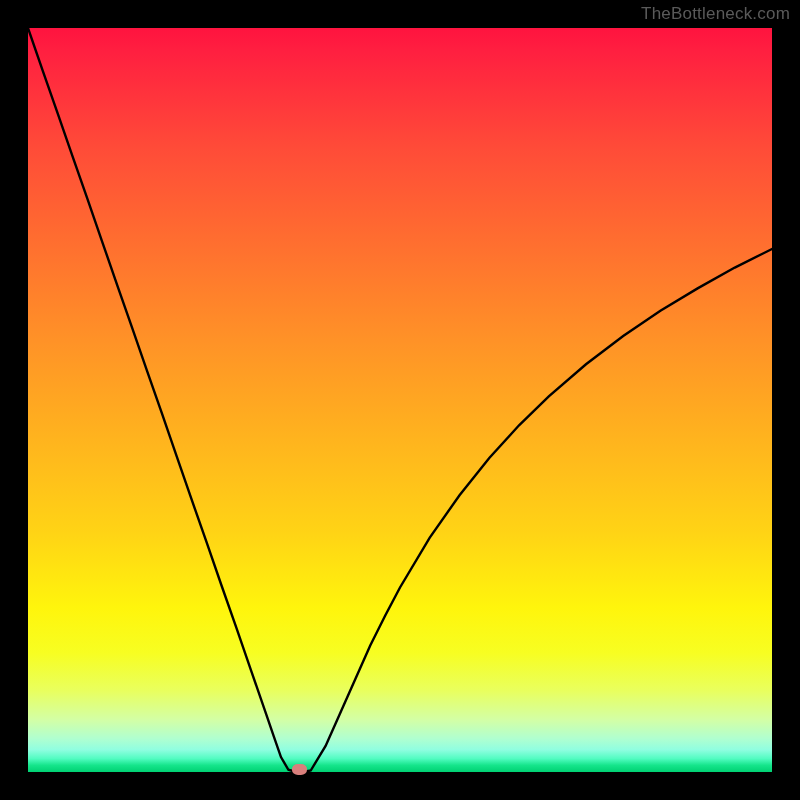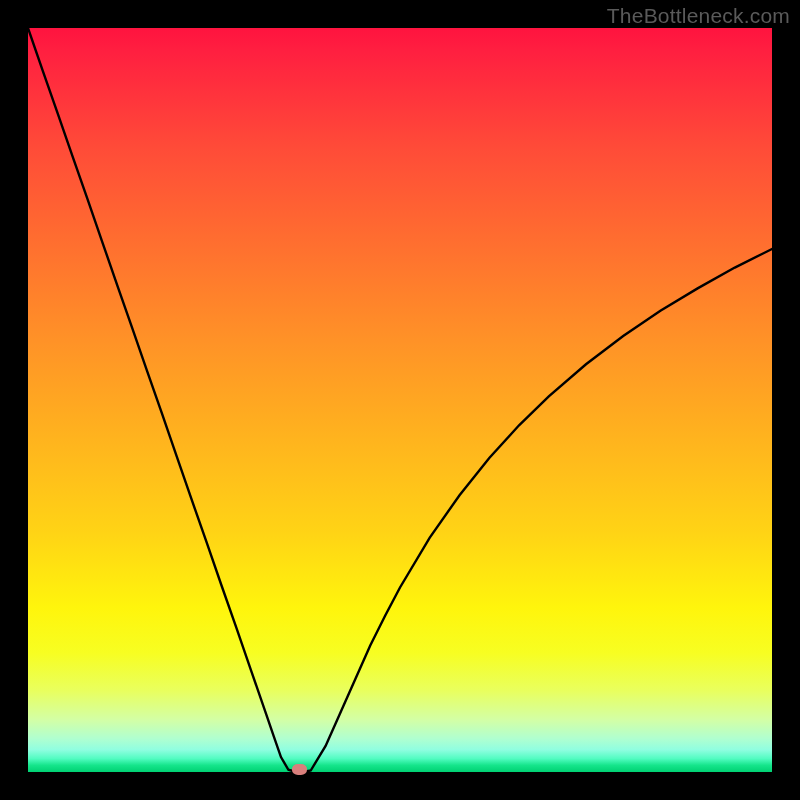--- a/index.html
+++ b/index.html
@@ -56,21 +56,21 @@
     width: 15px;
     height: 11px;
     border-radius: 6px / 5px;
     background: #d97f7c;
   }
   .watermark {
     position: absolute;
     top: 4px;
     right: 10px;
     color: #5a5a5a;
-    font-size: 21px;
+    font-size: 17px;
     letter-spacing: 0.2px;
     font-weight: 400;
   }
 </style>
 </head>
 <body>
 
 <div class="outer">
 
   <div class="watermark">TheBottleneck.com</div>

